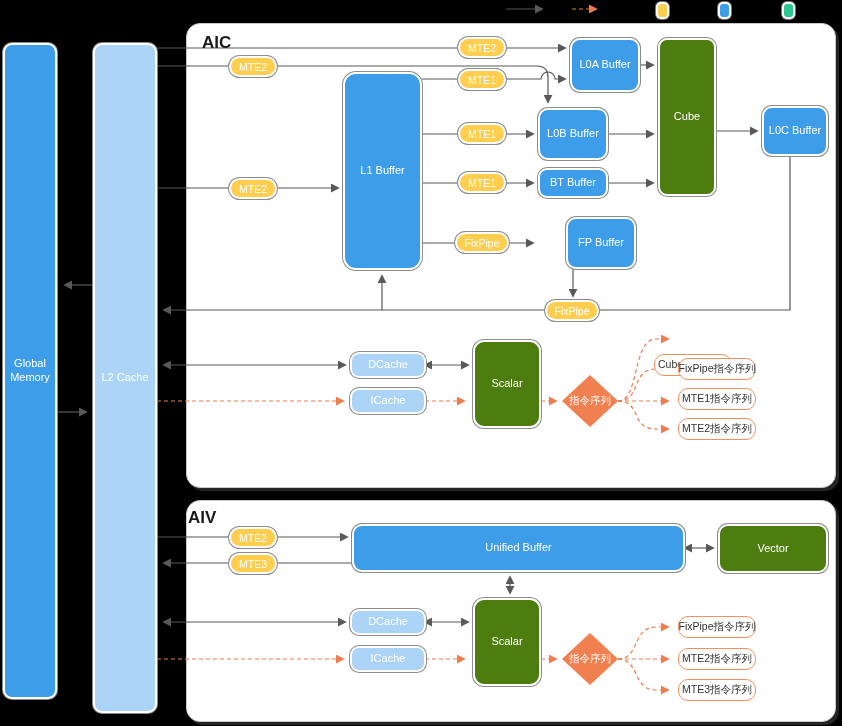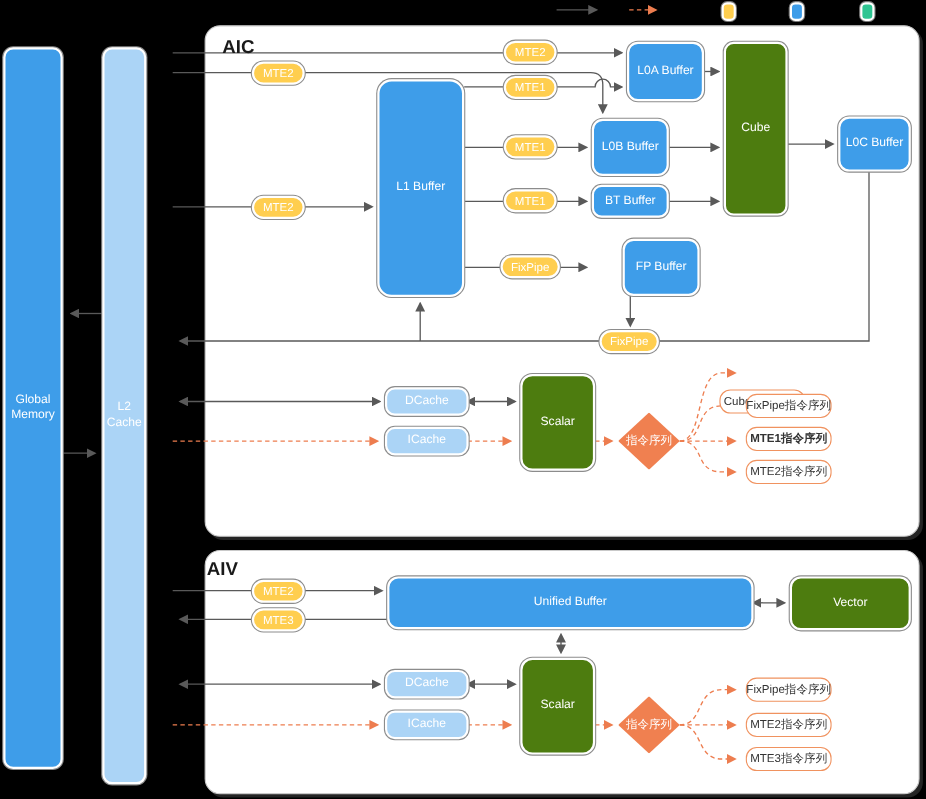--- a/index.html
+++ b/index.html
@@ -108,21 +108,21 @@
   </g>
 </svg>
 
 <div class="abs lg-square z10" style="left:656px;top:2px;width:13px;height:17px;background:#ffce4f;"></div>
 <div class="abs lg-square z10" style="left:718px;top:2px;width:13px;height:17px;background:#3e9de9;"></div>
 <div class="abs lg-square z10" style="left:782px;top:2px;width:13px;height:17px;background:#2ec592;"></div>
 
 <div class="abs node blue z10" style="left:3px;top:43px;width:54px;height:656px;border-radius:9px;">
   <span>Global Memory</span>
 </div>
-<div class="abs node lblue z10" style="left:93px;top:43px;width:40px;height:670px;border-radius:9px;">
+<div class="abs node lblue z10" style="left:93px;top:43px;width:64px;height:670px;border-radius:9px;">
   <span>L2 Cache</span>
 </div>
 
 <div class="abs title z10" style="left:202px;top:33px;">AIC</div>
 
 <div class="abs node blue z10" style="left:343px;top:72px;width:79px;height:198px;border-radius:13px;">
   <span>L1 Buffer</span>
 </div>
 <div class="abs node blue z10" style="left:570px;top:38px;width:70px;height:54px;">
   <span>L0A Buffer</span>
@@ -180,21 +180,21 @@
 <div class="abs diamond z10" style="left:562px;top:375px;width:56px;height:52px;">
   <span>指令序列</span>
 </div>
 
 <div class="abs seq z10" style="left:654px;top:328px;width:78px;height:22px;margin-top:26px;">
     <span>Cube 指令序列</span>
   </div>
 <div class="abs seq z10" style="left:678px;top:358px;width:78px;height:22px;">
     <span>FixPipe指令序列</span>
   </div>
-<div class="abs seq z10" style="left:678px;top:388px;width:78px;height:22px;font-weight:bold;">
+<div class="abs seq z10" style="left:678px;top:388px;width:78px;height:22px;">
     <span>MTE1指令序列</span>
   </div>
 <div class="abs seq z10" style="left:678px;top:418px;width:78px;height:22px;">
     <span>MTE2指令序列</span>
   </div>
 
 <div class="abs title z10" style="left:188px;top:508px;">AIV</div>
 
 <div class="abs pill z10" style="left:229px;top:527px;width:48px;height:21px;">
     <span>MTE2</span>

